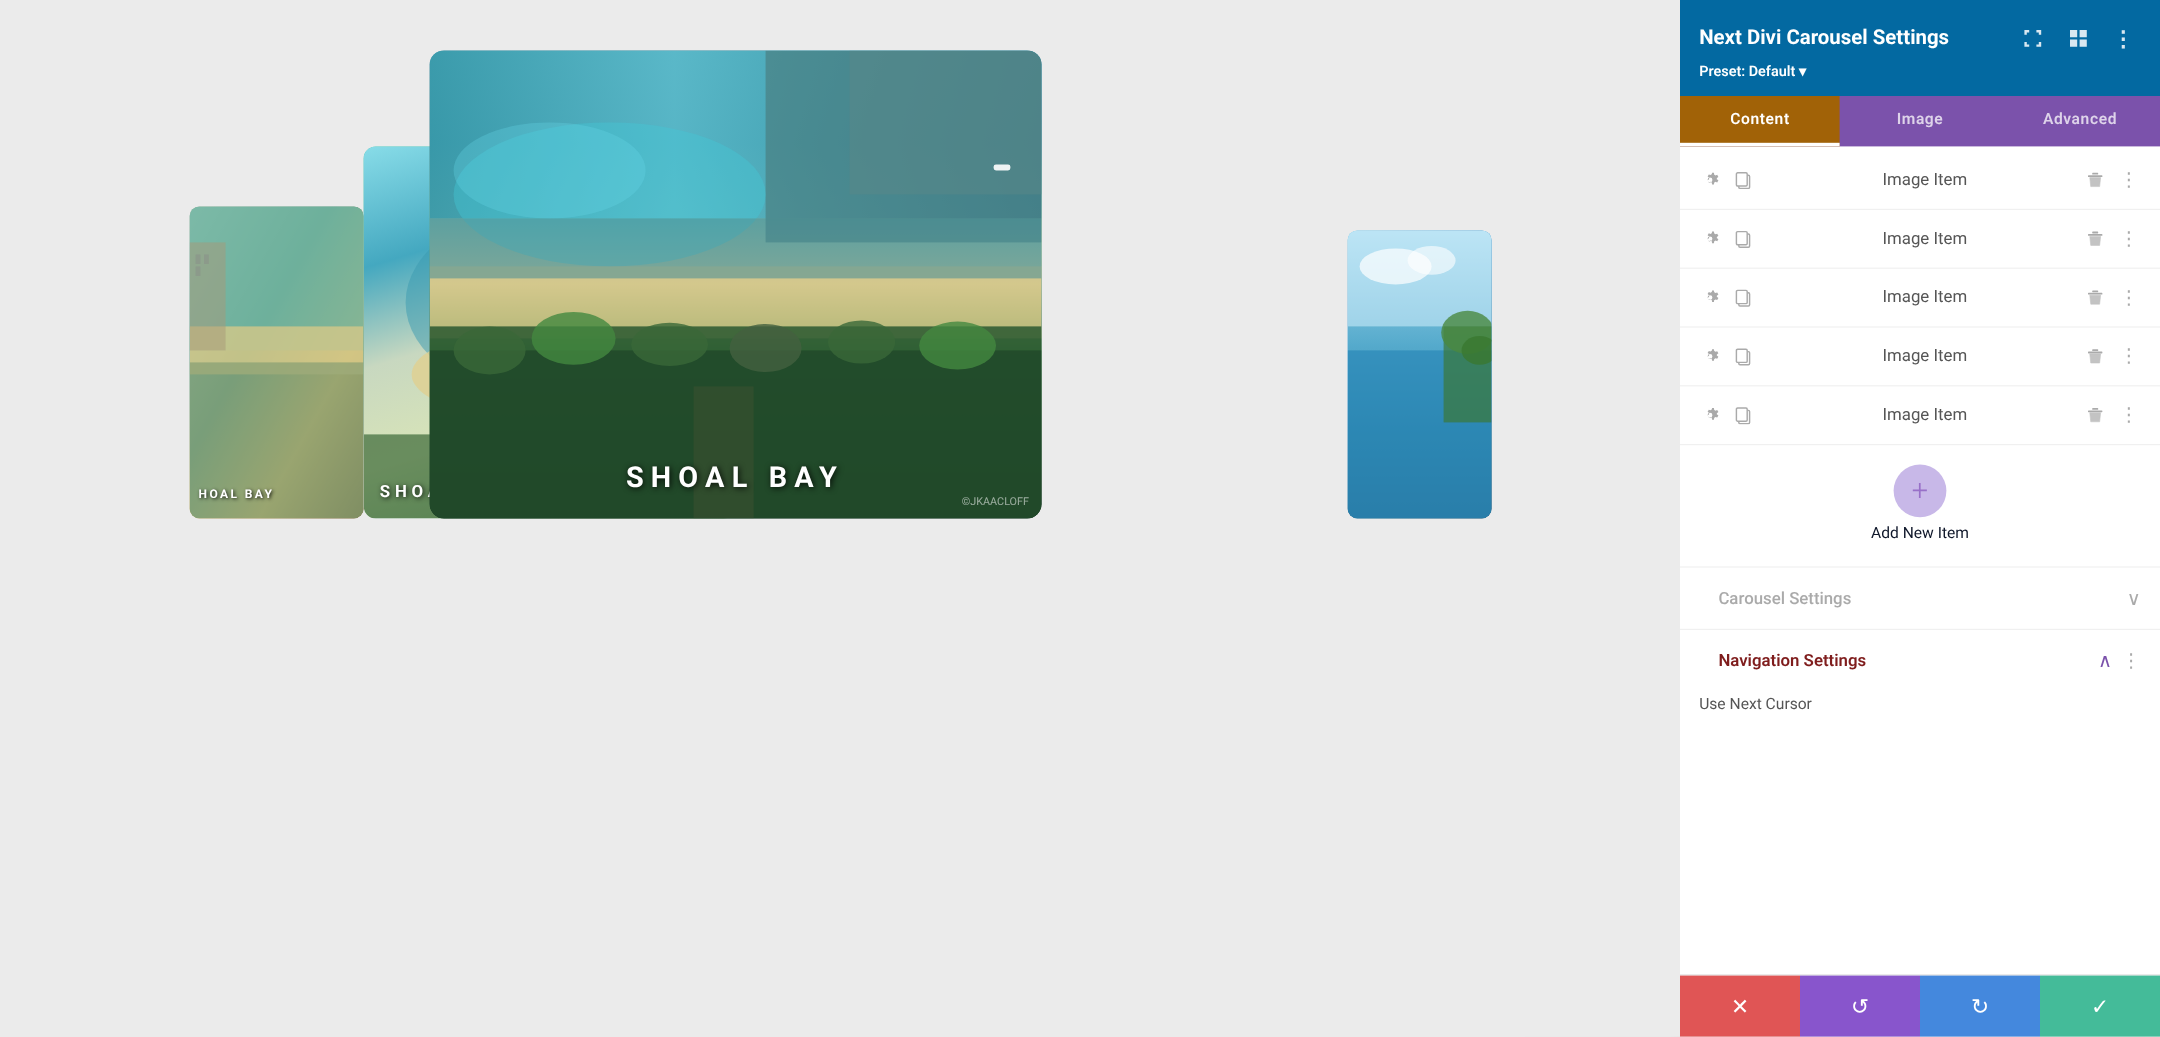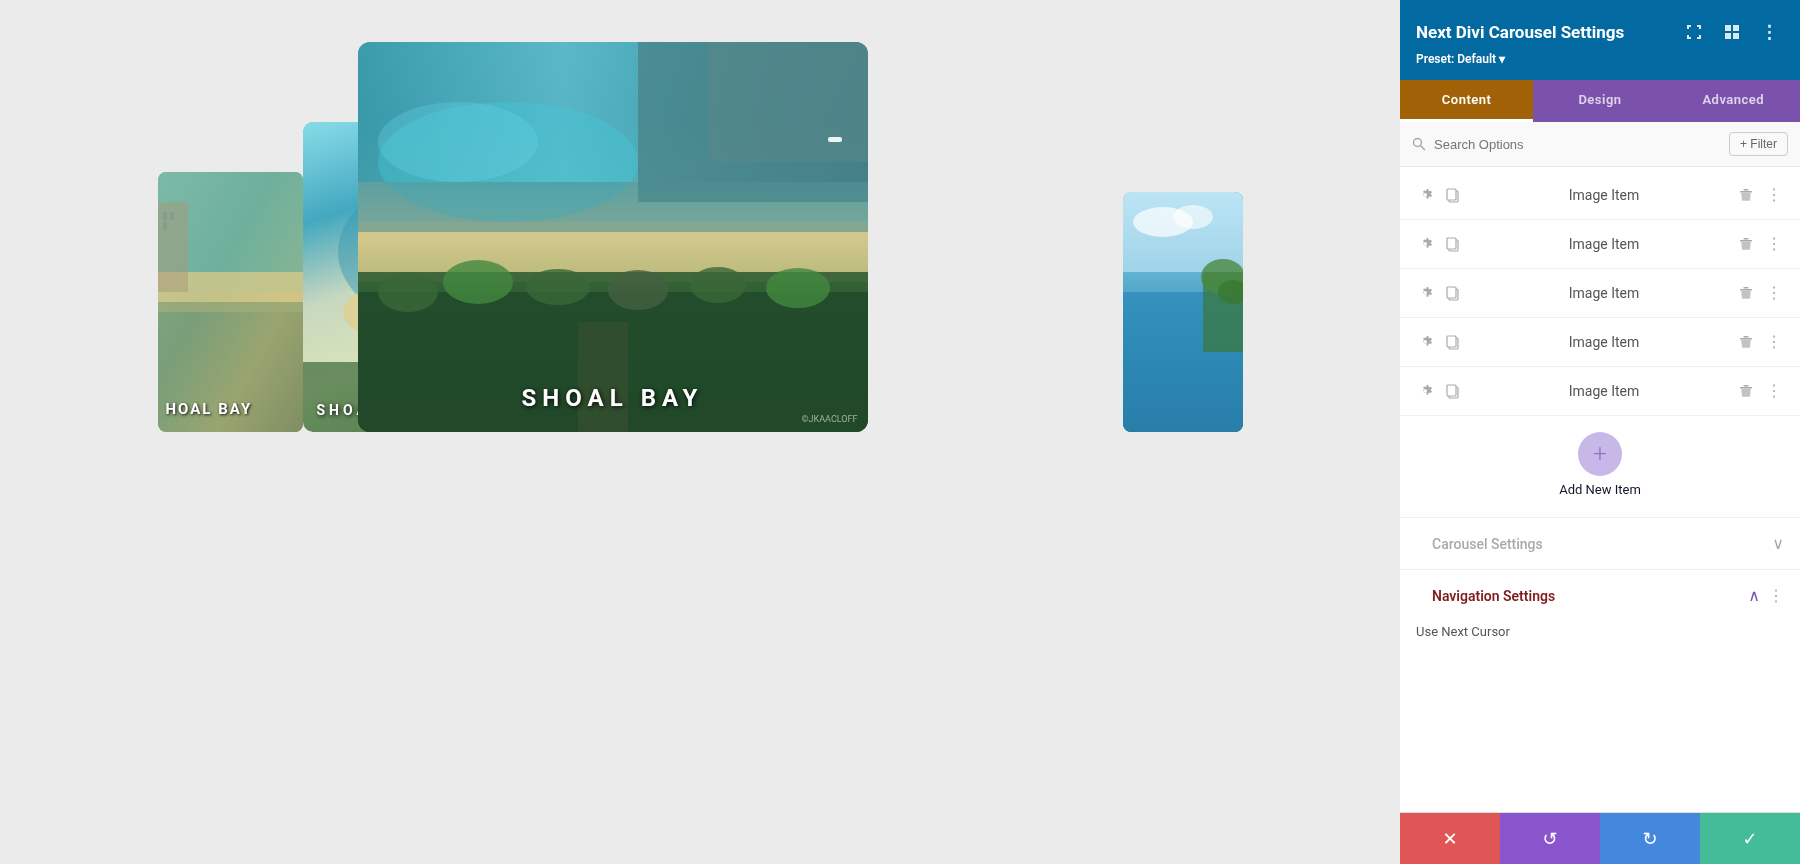--- a/index.html
+++ b/index.html
@@ -397,21 +397,21 @@
         <rect width="145" height="260" fill="url(#lg1)"></rect>
         <rect x="0" y="0" width="145" height="120" fill="#6aB4a4" opacity="0.7"></rect>
         <rect x="0" y="100" width="145" height="40" fill="#d4c888" opacity="0.8"></rect>
         <rect x="0" y="130" width="145" height="130" fill="#7a9870" opacity="0.6"></rect>
 
         <rect x="0" y="30" width="30" height="90" fill="#a89878" opacity="0.5"></rect>
         <rect x="5" y="40" width="4" height="8" fill="#888" opacity="0.4"></rect>
         <rect x="5" y="50" width="4" height="8" fill="#888" opacity="0.4"></rect>
         <rect x="12" y="40" width="4" height="8" fill="#888" opacity="0.4"></rect>
       </svg>
-      <span class="label-left-far" style="position:absolute;bottom:14px;left:8px;letter-spacing:2px;font-size:15px;font-weight:700;color:white;text-shadow:1px 1px 3px rgba(0,0,0,0.9);">HOAL BAY</span>
+      <span class="label-left-far" style="position:absolute;bottom:14px;left:8px;letter-spacing:2px;font-size:10px;font-weight:700;color:white;text-shadow:1px 1px 3px rgba(0,0,0,0.9);">HOAL BAY</span>
     </div>
 
     <div class="carousel-img-left">
       <svg width="310" height="310" style="position:absolute;top:0;left:0;border-radius:10px;" viewBox="0 0 310 310">
         <defs>
           <linearGradient id="lg2" x1="0" y1="0" x2="0.3" y2="1">
             <stop offset="0%" stop-color="#88dce8"></stop>
             <stop offset="30%" stop-color="#44a8c0"></stop>
             <stop offset="55%" stop-color="#c8d8c0"></stop>
             <stop offset="80%" stop-color="#d8e4b8"></stop>
@@ -535,34 +535,24 @@
         </button>
       </div>
     </div>
     <div class="preset-label">
       <span>Preset: Default</span><span> </span><span>▾</span>
     </div>
   </div>
 
   <div class="panel-tabs">
     <div class="tab-item active">Content</div>
-    <div class="tab-item">Design</div>
+    <div class="tab-item">Image</div>
     <div class="tab-item">Advanced</div>
   </div>
 
-  <div class="search-bar">
-    <svg width="14" height="14" viewBox="0 0 14 14" fill="#aaa">
-      <circle cx="5.5" cy="5.5" r="4" stroke="#aaa" stroke-width="1.5" fill="none"></circle>
-      <line x1="8.5" y1="8.5" x2="13" y2="13" stroke="#aaa" stroke-width="1.5"></line>
-    </svg>
-    <input class="search-input" type="text" placeholder="Search Options" style="">
-    <button class="filter-btn">
-      <span>+ Filter</span>
-    </button>
-  </div>
 
   <div class="items-list">
 
     <div class="item-row">
       <div class="item-icons-left">
         <div class="item-icon">
           <svg class="gear-svg" viewBox="0 0 16 16" fill="#aaa">
             <path d="M8 10a2 2 0 1 0 0-4 2 2 0 0 0 0 4zm5.7-2.7l1.3 1-1 1.7-1.5-.5a5 5 0 0 1-1 .6l-.2 1.6H9.7l-.2-1.6a5 5 0 0 1-1-.6l-1.5.5-1-1.7 1.3-1a5 5 0 0 1 0-1.2l-1.3-1 1-1.7 1.5.5a5 5 0 0 1 1-.6L9.7 2h1.6l.2 1.6a5 5 0 0 1 1 .6l1.5-.5 1 1.7-1.3 1a5 5 0 0 1 0 1.2z"></path>
           </svg>
         </div>

